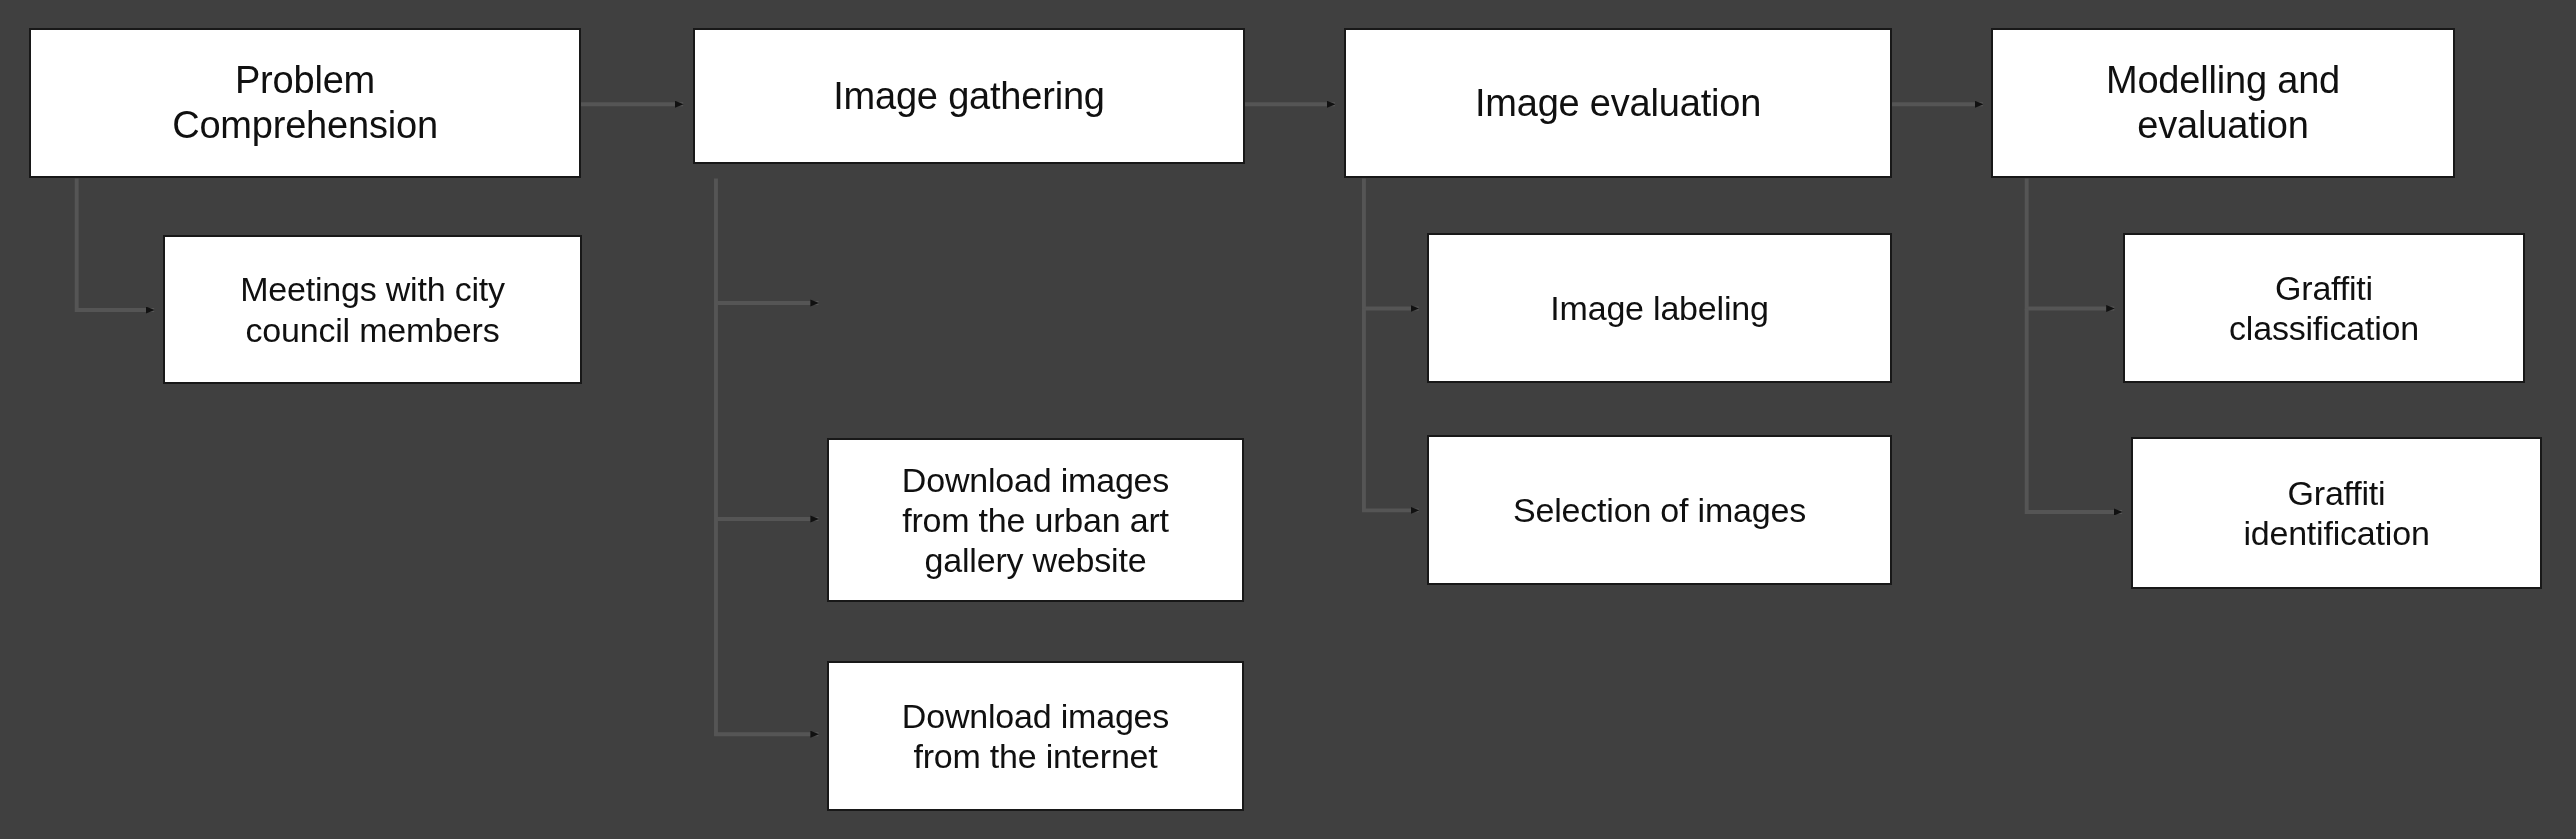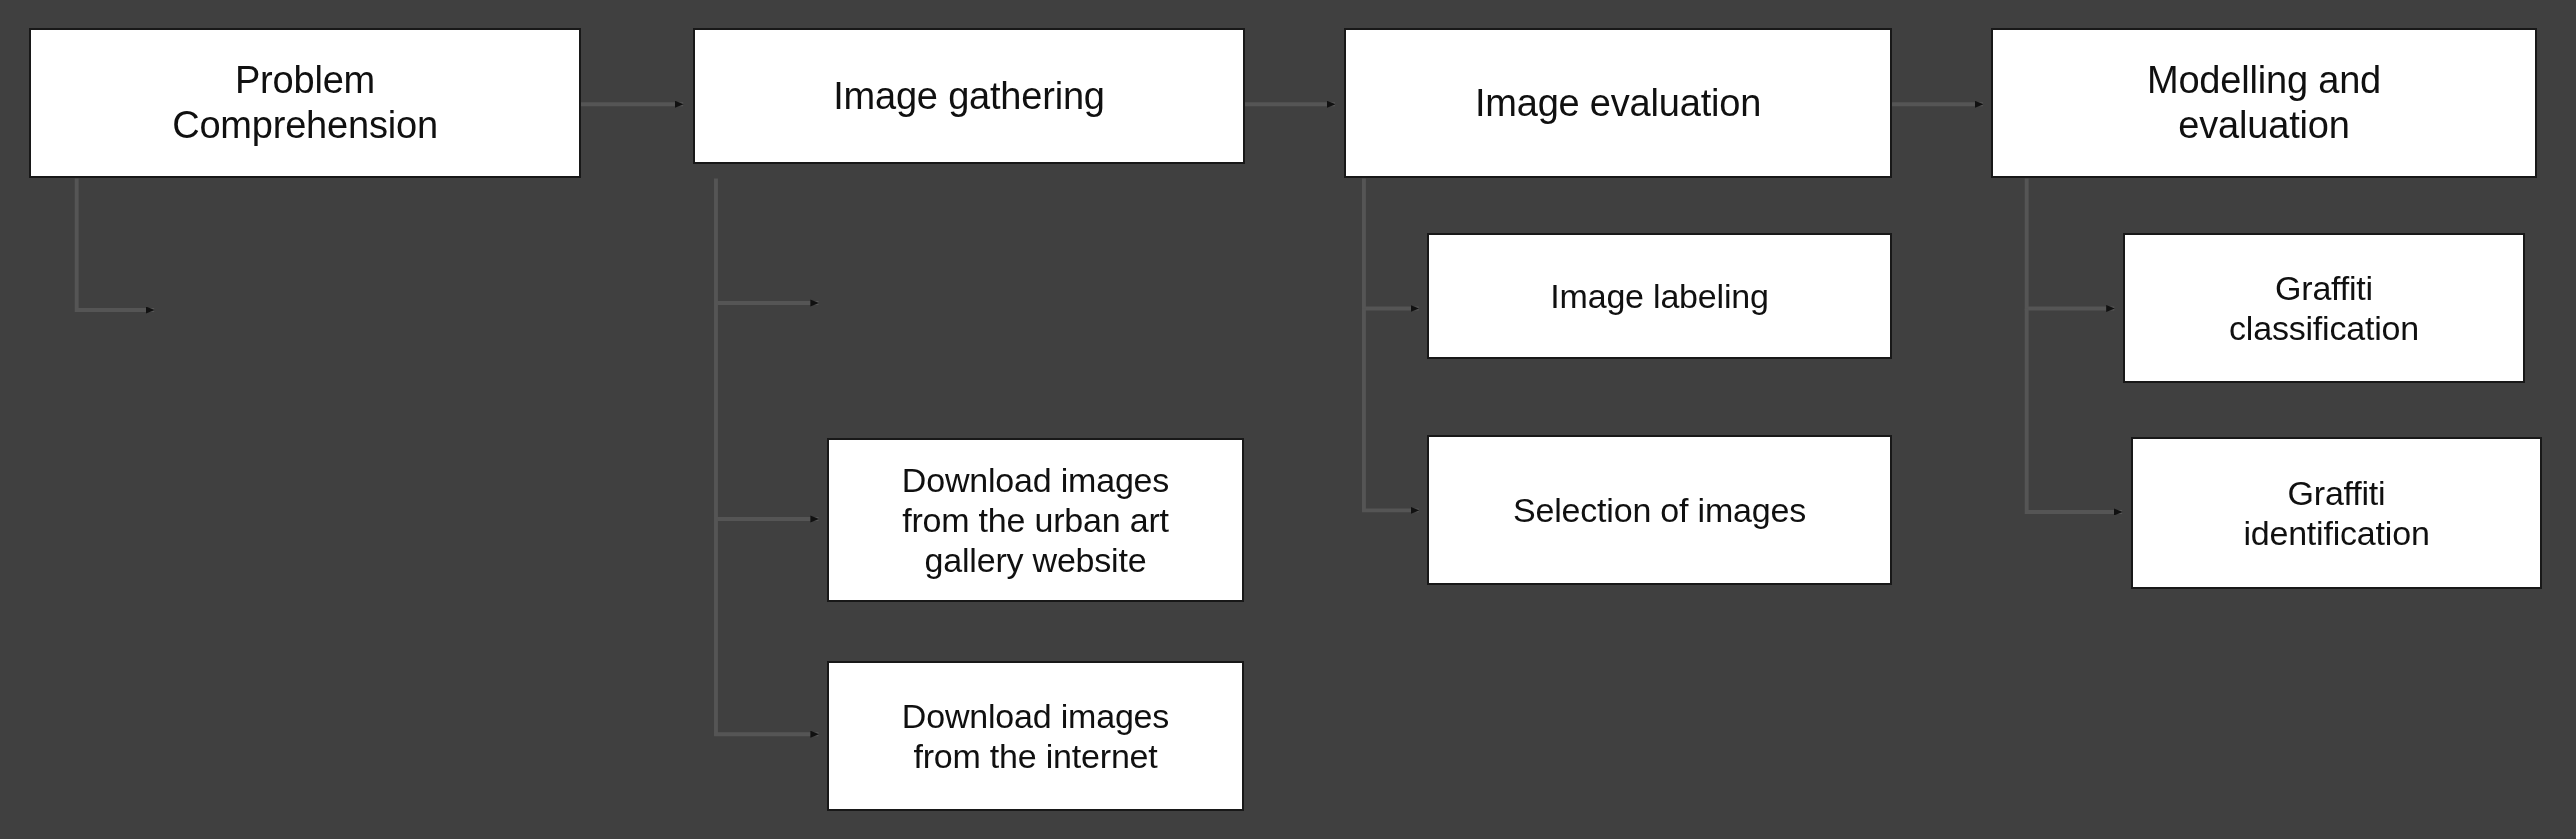--- a/index.html
+++ b/index.html
@@ -82,38 +82,40 @@
 
     <g stroke="#555555" stroke-width="5" fill="none">
       <path d="M2590,228 L2590,394 L2702,394" marker-end="url(#ah)"></path>
       <path d="M2590,394 L2590,654 L2712,654" marker-end="url(#ah)"></path>
     </g>
   </svg>
 
   <div class="node stage" style="left:29px; top:28px; width:552px; height:150px;">Problem
 Comprehension</div>
 
+  <div class="node sub" style="left:163px; top:235px; width:419px; height:149px;">Meetings with city
+council members</div>
 
   <div class="node stage" style="left:693px; top:28px; width:552px; height:136px;">Image gathering</div>
 
 
   <div class="node sub" style="left:827px; top:438px; width:417px; height:164px;">Download images
 from the urban art
 gallery website</div>
 
   <div class="node sub" style="left:827px; top:661px; width:417px; height:150px;">Download images
 from the internet</div>
 
   <div class="node stage" style="left:1344px; top:28px; width:548px; height:150px;">Image evaluation</div>
 
-  <div class="node sub" style="left:1427px; top:233px; width:465px; height:126px;">Image labeling</div>
+  <div class="node sub" style="left:1427px; top:233px; width:465px; height:150px;">Image labeling</div>
 
   <div class="node sub" style="left:1427px; top:435px; width:465px; height:150px;">Selection of images</div>
 
-  <div class="node stage" style="left:1991px; top:28px; width:546px; height:150px;">Modelling and
+  <div class="node stage" style="left:1991px; top:28px; width:464px; height:150px;">Modelling and
 evaluation</div>
 
   <div class="node sub" style="left:2123px; top:233px; width:402px; height:150px;">Graffiti
 classification</div>
 
   <div class="node sub" style="left:2131px; top:437px; width:411px; height:152px;">Graffiti
 identification</div>
 
 </div>
 

